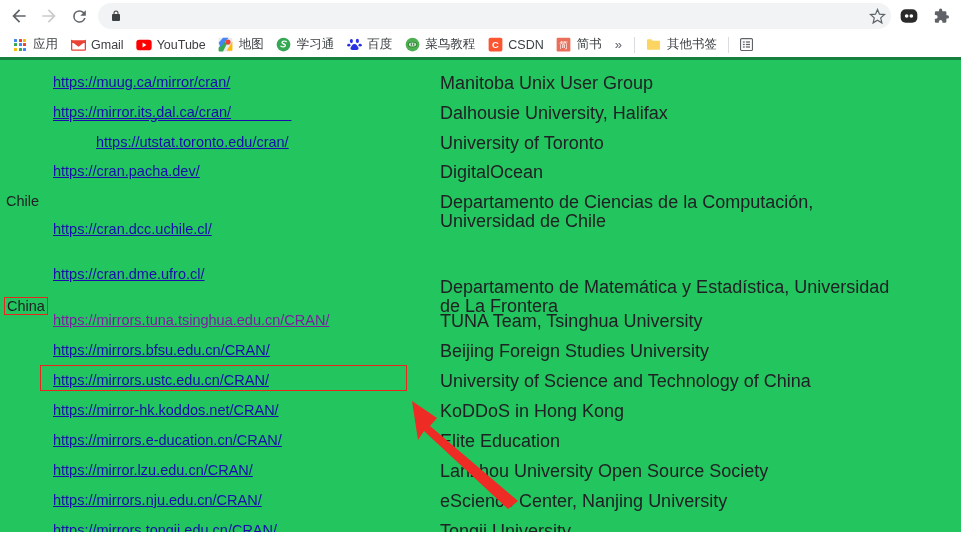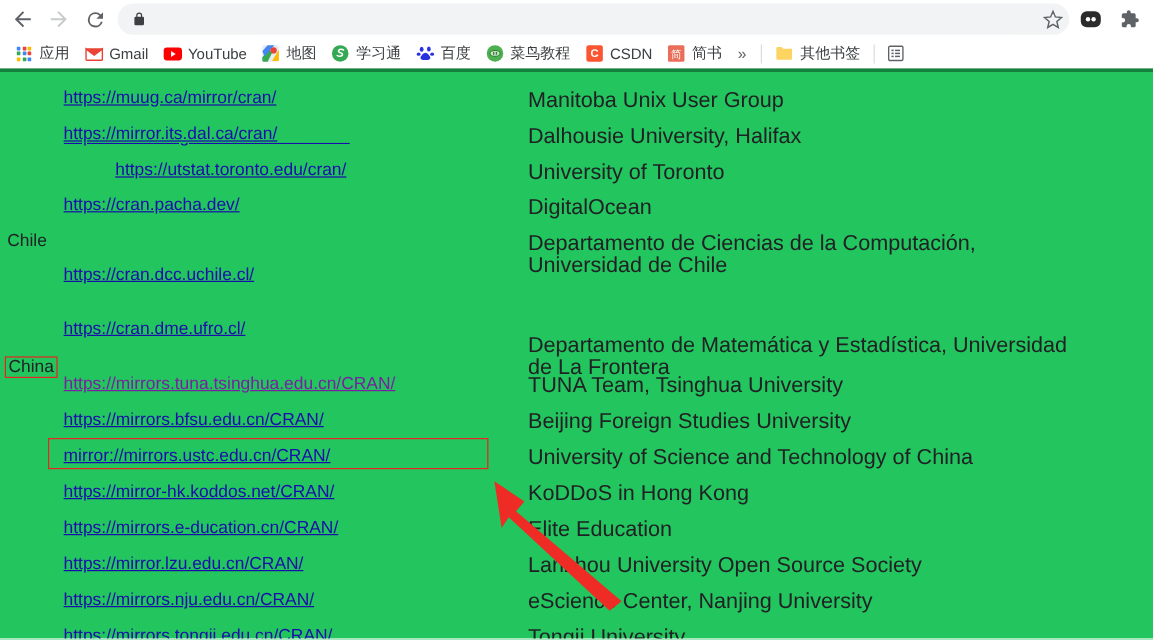--- a/index.html
+++ b/index.html
@@ -302,21 +302,21 @@
       <div class="mirror-link" style="top: 14px;">https://muug.ca/mirror/cran/</div>
       <div class="mirror-link" style="top: 44px;">https://mirror.its.dal.ca/cran/</div>
       <div class="mirror-link" style="top: 74px; margin-left: 43px;">https://utstat.toronto.edu/cran/</div>
       <div class="mirror-link" style="top: 103px;">https://cran.pacha.dev/</div>
       <div class="country" style="top: 133px;">Chile</div>
       <div class="mirror-link" style="top: 161px;">https://cran.dcc.uchile.cl/</div>
       <div class="mirror-link" style="top: 206px;">https://cran.dme.ufro.cl/</div>
       <div class="country boxed" style="top: 237px;">China</div>
       <div class="mirror-link visited" style="top: 252px;">https://mirrors.tuna.tsinghua.edu.cn/CRAN/</div>
       <div class="mirror-link" style="top: 282px;">https://mirrors.bfsu.edu.cn/CRAN/</div>
-      <div class="mirror-link" style="top: 312px;">mirror://mirrors.ustc.edu.cn/CRAN/</div>
+      <div class="mirror-link" style="top: 312px;">https://mirrors.ustc.edu.cn/CRAN/</div>
       <div class="mirror-link" style="top: 342px;">https://mirror-hk.koddos.net/CRAN/</div>
       <div class="mirror-link" style="top: 372px;">https://mirrors.e-ducation.cn/CRAN/</div>
       <div class="mirror-link" style="top: 402px;">https://mirror.lzu.edu.cn/CRAN/</div>
       <div class="mirror-link" style="top: 432px;">https://mirrors.nju.edu.cn/CRAN/</div>
       <div class="mirror-link" style="top: 462px;">https://mirrors.tongji.edu.cn/CRAN/</div>
       <div class="mirror-desc" style="top: 14px;">Manitoba Unix User Group</div>
       <div class="mirror-desc" style="top: 44px;">Dalhousie University, Halifax</div>
       <div class="mirror-desc" style="top: 74px;">University of Toronto</div>
       <div class="mirror-desc" style="top: 103px;">DigitalOcean</div>
       <div class="mirror-desc" style="top: 133px;">Departamento de Ciencias de la Computación, Universidad de Chile</div>

